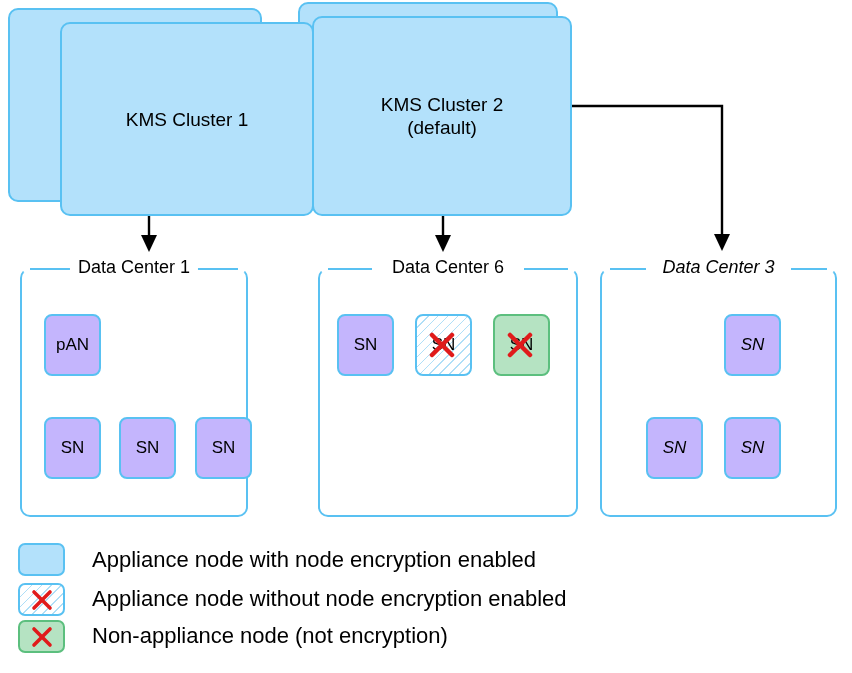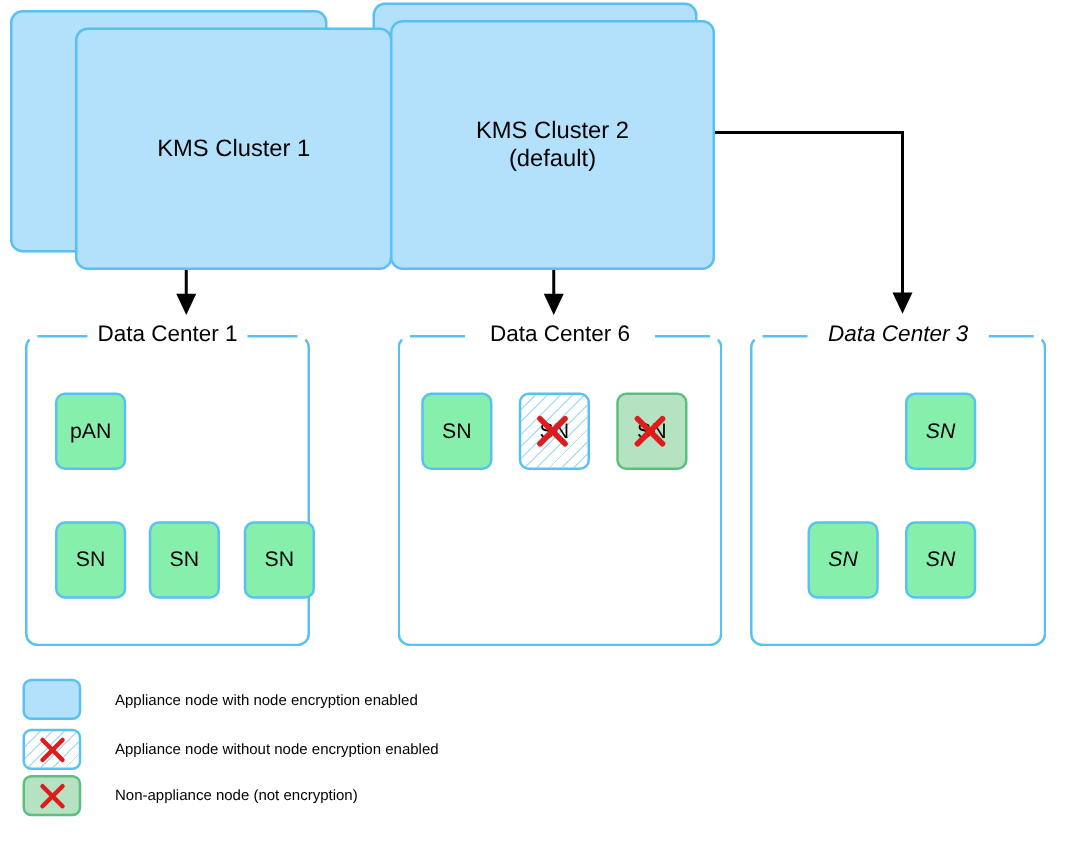--- a/index.html
+++ b/index.html
@@ -60,21 +60,21 @@
     color:#000;
   }
 
   
   .node{
     position:absolute;
     width:57px;height:62px;
     box-sizing:border-box;
     border:2px solid #59c1f2;
     border-radius:8px;
-    background:#86efac;
+    background:#c4b5fd;
     display:flex;align-items:center;justify-content:center;
     font-size:17px;
     color:#000;
   }
   .node .nlabel{position:relative;z-index:1;}
   .node.hatched{
     background:#ffffff;
     background-image:repeating-linear-gradient(
       -45deg,
       rgba(110,196,240,0.55) 0px,
@@ -116,21 +116,21 @@
       rgba(255,255,255,0) 1px,
       rgba(255,255,255,0) 7px);
   }
   .sw.green{background:#b5e3c2;border-color:#5cbf7e;}
   .sw .xmark{
     margin-left:-11px;margin-top:-11px;
     width:22px;height:22px;
   }
   .legend-text{
     position:absolute;
-    font-size:12px;
+    font-size:22px;
     line-height:20px;
     color:#000;
     white-space:nowrap;
   }
 </style>
 </head>
 <body>
 
 <div class="stage">
 

